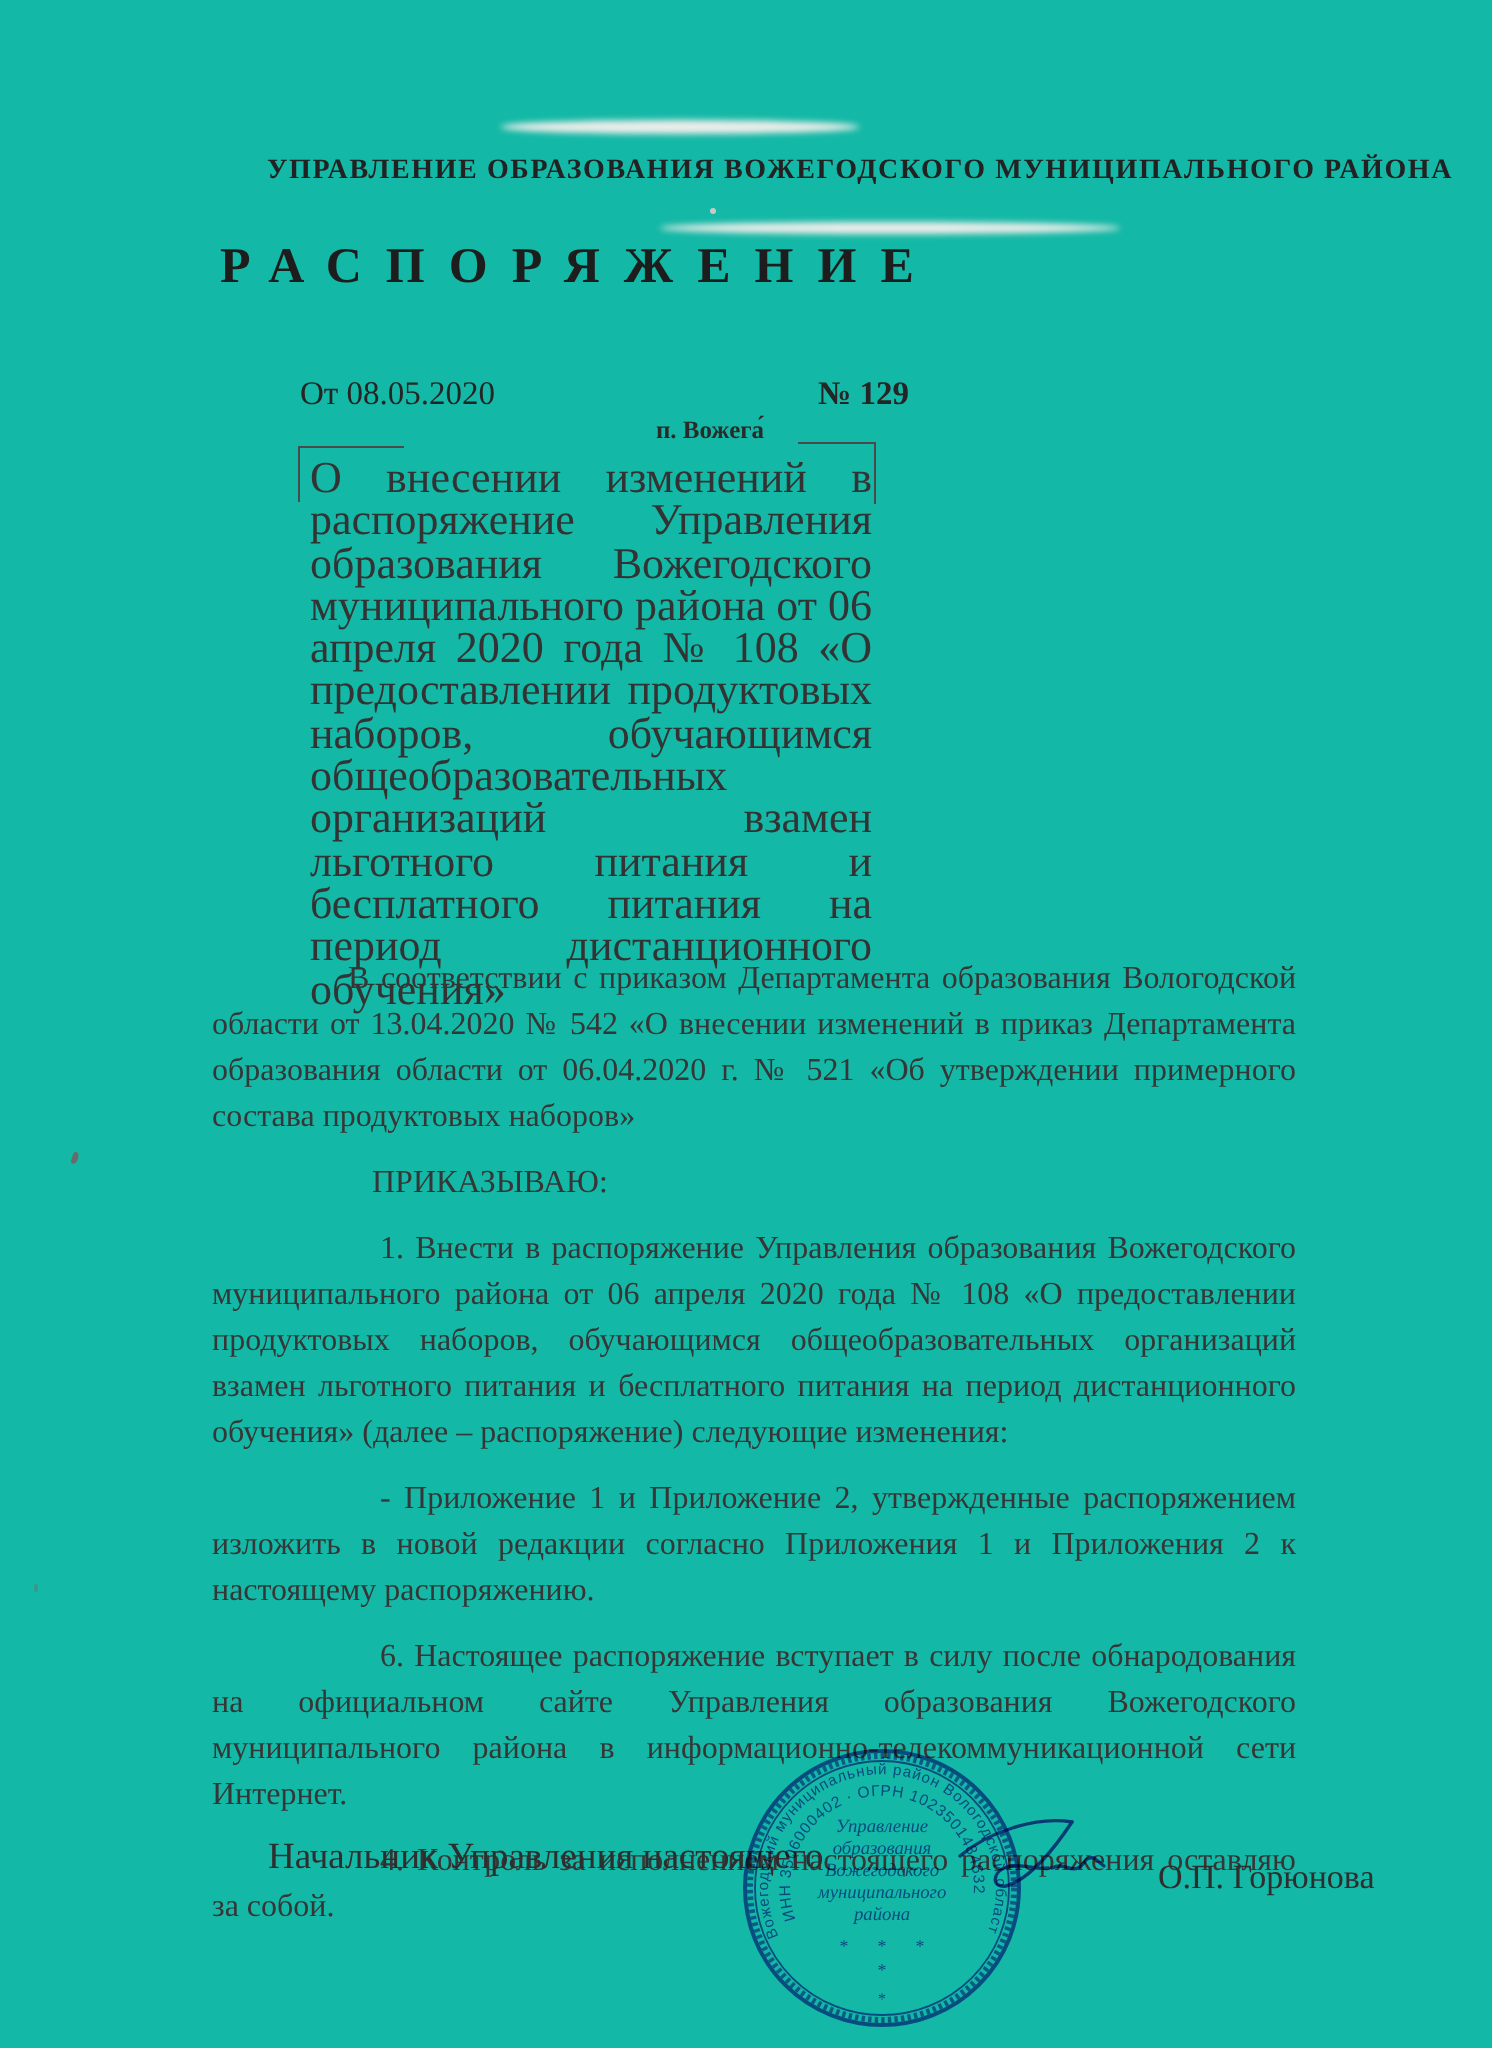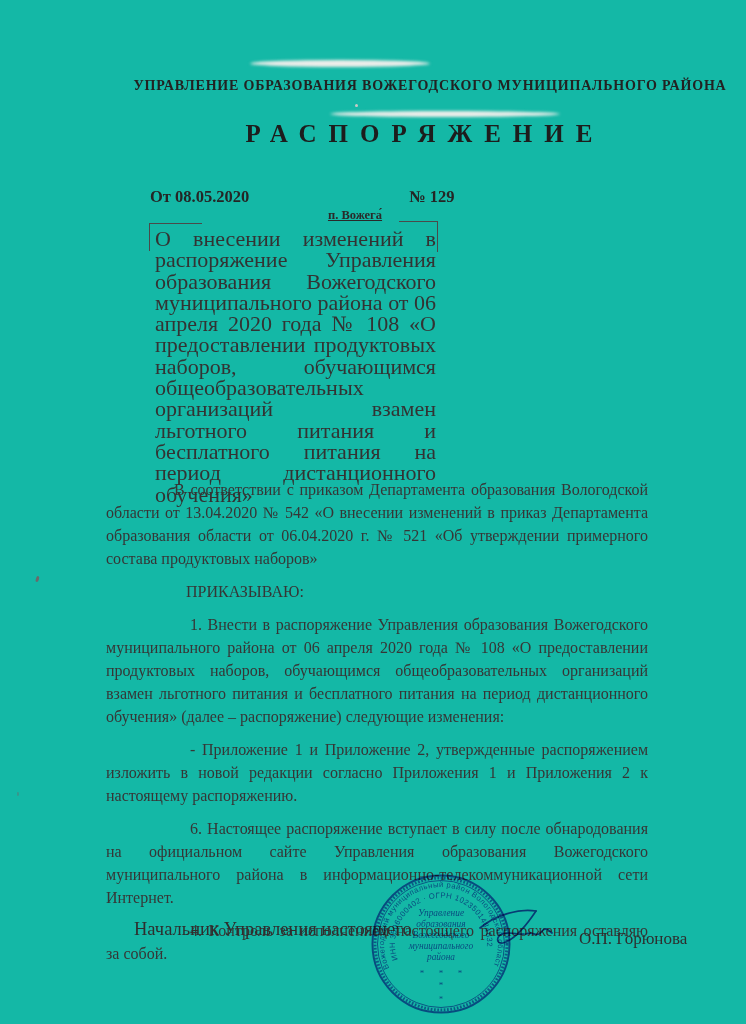--- a/index.html
+++ b/index.html
@@ -14,27 +14,27 @@
   }
   .abs{position:absolute;}
   .org-name{
     top:78px;left:110px;width:640px;
     text-align:center;
     font-weight:bold;font-size:14px;letter-spacing:0.8px;
     color:#222;
   }
   .doc-type{
     top:120px;left:110px;width:630px;
-    text-align:center;
+    text-align:left;
     font-weight:bold;font-size:25px;letter-spacing:12px;
     color:#1d1d1d;
   }
-  .doc-date{top:187px;left:150px;font-weight:bold;font-size:16.5px;color:#252525;}
+  .doc-date{top:187px;left:150px;font-weight:normal;font-size:16.5px;color:#252525;}
   .doc-number{top:187px;left:393px;font-weight:bold;font-size:16.5px;color:#252525;margin-left:16px;}
-  .doc-place{top:208px;left:300px;width:110px;text-align:center;font-weight:bold;font-size:12.5px;color:#2a2a2a;text-decoration:underline;}
+  .doc-place{top:208px;left:300px;width:110px;text-align:center;font-weight:bold;font-size:12.5px;color:#2a2a2a;}
   .corner-left{
     top:223px;left:149px;width:52px;height:27px;
     border-top:1.4px solid #4a4a4a;border-left:1.4px solid #4a4a4a;
   }
   .corner-right{
     top:221px;left:399px;width:38px;height:30px;
     border-top:1.4px solid #4a4a4a;border-right:1.4px solid #4a4a4a;
   }
   .subject{
     top:228px;left:155px;width:281px;

